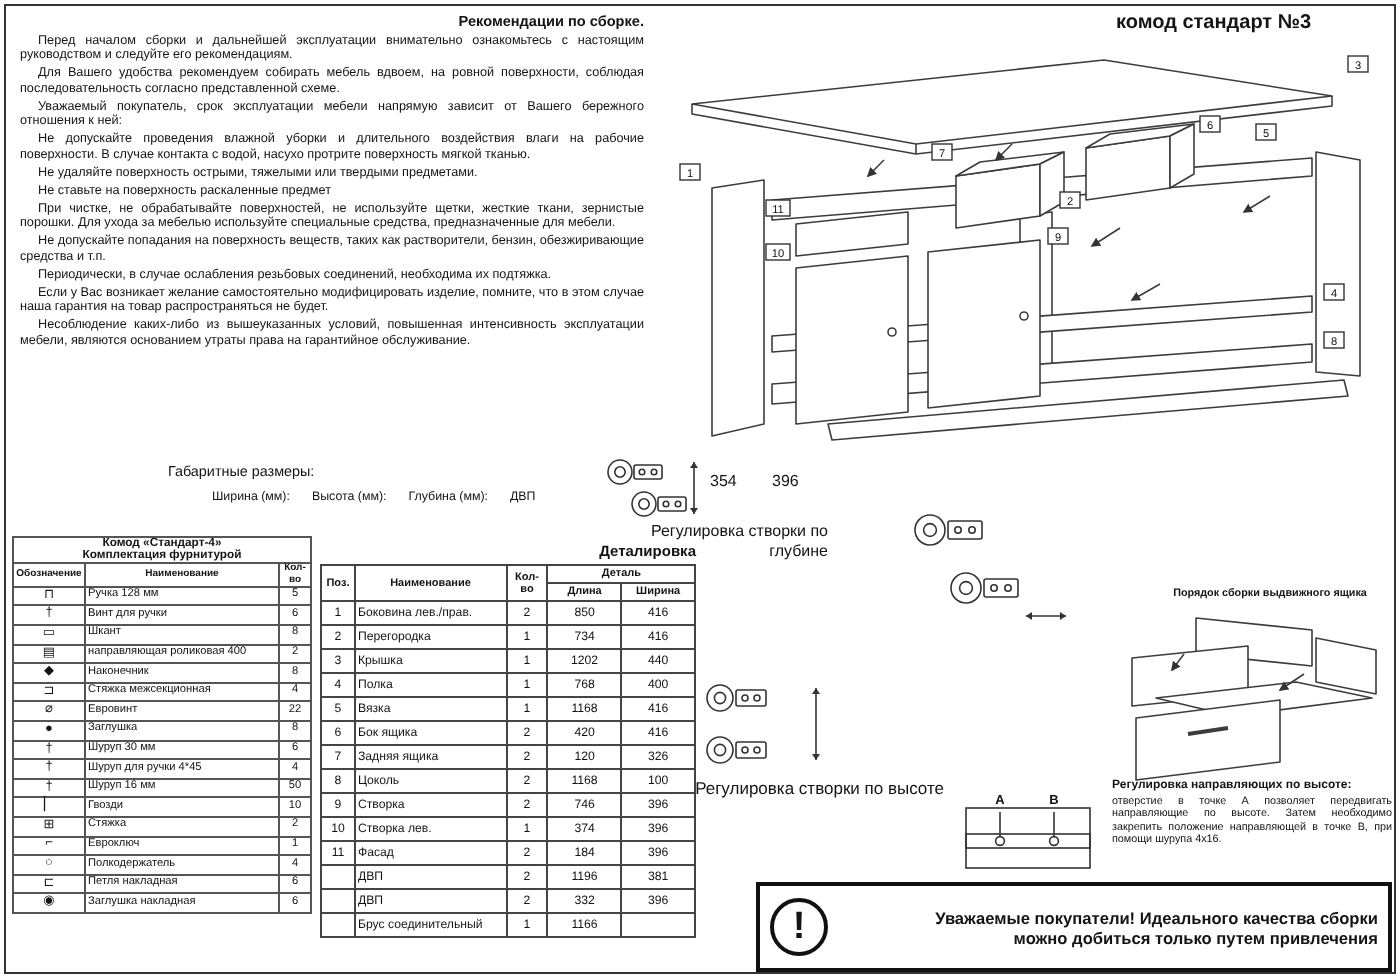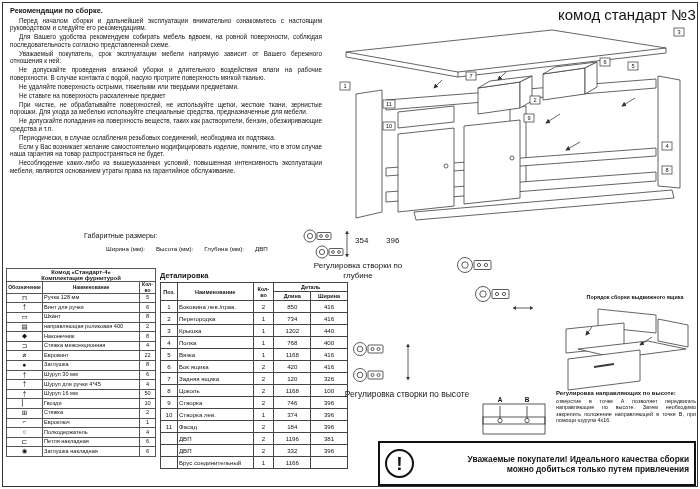--- a/index.html
+++ b/index.html
@@ -2,42 +2,42 @@
 <html><head>
 <meta charset="utf-8">
 <style>
   *{box-sizing:border-box;margin:0;padding:0}
   html,body{width:700px;height:489px}
   body{background:#ddd;overflow:hidden}
   .page{position:relative;width:700px;height:489px;background:#fff;
         font-family:"Liberation Sans","DejaVu Sans",sans-serif;color:#141414;overflow:hidden}
   .frame{position:absolute;left:2px;top:2px;right:2px;bottom:2px;border:1px solid #333;pointer-events:none}
   .abs{position:absolute}
-  .sheet-title{font-size:15px;font-weight:400;white-space:nowrap}
+  .sheet-title{font-size:10px;font-weight:700;white-space:nowrap}
   .instructions{left:10px;top:5px;width:312px}
-  .sec-title{font-size:7.3px;font-weight:700;text-align:left;margin:1px 0 2px}
+  .sec-title{font-size:7.3px;font-weight:700;text-align:right;margin:1px 0 2px}
   .instructions p{font-size:6.35px;line-height:1.18;text-align:justify;text-indent:9px;margin-bottom:1.5px}
   .dim-title{font-size:7.2px;font-weight:400}
   .dim-labels{display:flex;gap:11px;font-size:6.2px}
   .dim-num{font-size:8px}
   table{border-collapse:collapse}
   .hw{width:150px;font-size:5.6px}
   .hw th,.hw td{border:1px solid #555;padding:0 1px;line-height:1.05}
   .hw th{font-size:5px;font-weight:700;text-align:center}
   .hw-t1{font-size:5.9px;font-weight:700;text-align:center}
   .hw td{height:9.6px}
   .hw .ic{text-align:center;font-size:6.5px}
   .hw .ct{text-align:center}
-  .parts-title{font-size:7.5px;font-weight:700;text-align:left;margin-bottom:2px}
+  .parts-title{font-size:7.5px;font-weight:700;text-align:right;margin-bottom:2px}
   .parts{width:188px;font-size:6.1px;text-align:center}
   .parts th,.parts td{border:1px solid #444;padding:0 1px}
   .parts th{font-size:5.5px;font-weight:700;height:9px}
   .parts td{height:12px}
   .parts .nm{text-align:left}
-  .adj{font-size:8px;line-height:1.3;text-align:center}
+  .adj{font-size:8px;line-height:1.3;text-align:right}
   .adj-big{font-size:8.5px}
   .drawer-title{font-size:5.4px;font-weight:700;text-align:center}
   .rails-title{font-size:6px;font-weight:700}
   .rails-text{font-size:5.4px;line-height:1.18;text-align:justify}
   .warn{left:378px;top:441px;width:318px;height:45px;border:2px solid #111;
         display:flex;align-items:center;gap:6px;padding:2px 5px}
   .warn-icon{width:29px;height:29px;border:2.5px solid #111;border-radius:50%;flex:none;
              display:flex;align-items:center;justify-content:center;font-size:19px;font-weight:800}
   .warn-text{flex:1;text-align:right}
   .warn-l1{font-size:8.3px;font-weight:700;white-space:nowrap}

